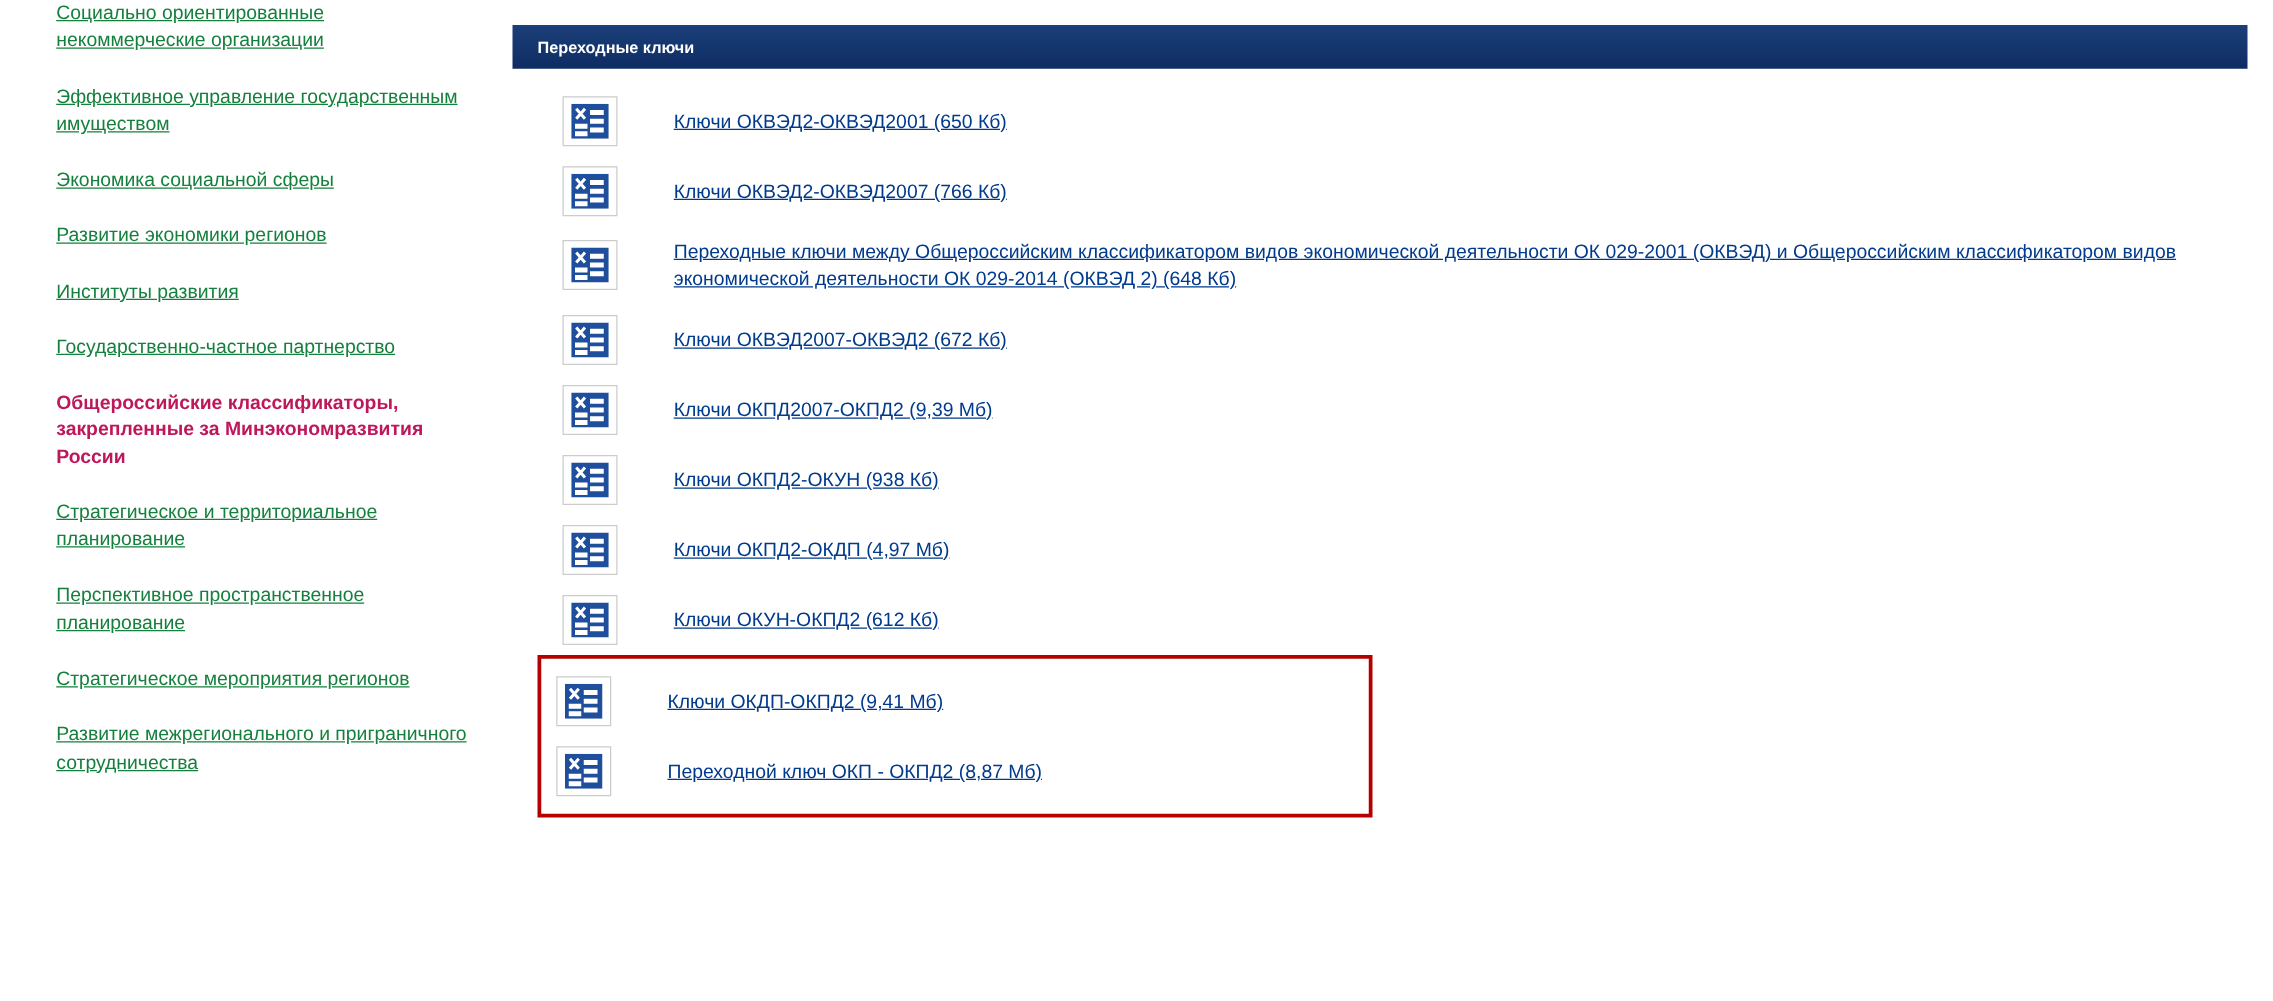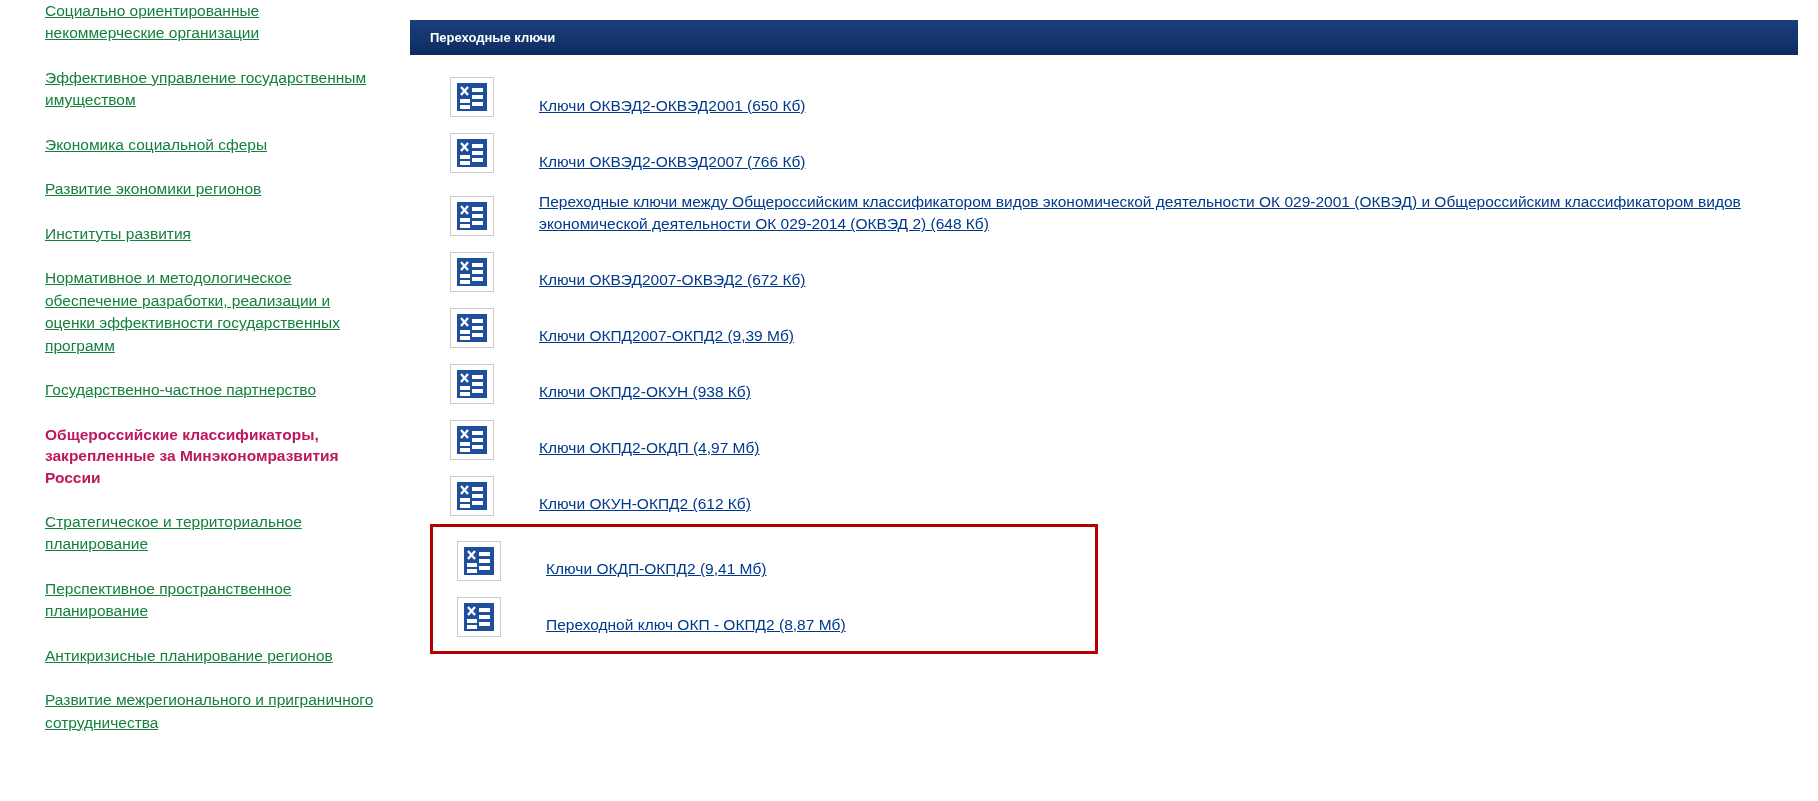--- a/index.html
+++ b/index.html
@@ -43,21 +43,21 @@
     background: linear-gradient(to bottom, #1b3f7a 0%, #0e2c62 100%);
     color: #fff;
     font-size: 13px;
     font-weight: bold;
     padding: 10px 20px;
     margin-bottom: 14px;
     margin-top: 20px;
   }
   .file-row {
     display: flex;
-    align-items: flex-end;
+    align-items: center;
     padding: 8px 0 8px 40px;
   }
   .file-icon-wrap {
     width: 44px;
     height: 40px;
     border: 1px solid #ccc;
     background: #fff;
     display: flex;
     align-items: center;
     justify-content: center;
@@ -71,39 +71,38 @@
     font-size: 15.5px;
     line-height: 1.45;
     padding-top: 2px;
   }
   .highlight-box {
     border: 3px solid #b40000;
     margin-left: 20px;
     margin-right: 700px;
     padding: 6px 0;
   }
-  .highlight-box .file-row { padding-left: 24px; }
+  .highlight-box .file-row { padding-left: 12px; }
   .files-wrap { margin-bottom: 4px; }
 </style>
 </head>
 <body>
 
 <div class="page">
   <nav class="sidebar">
       <div class="sidebar-item"><a href="#">Социально ориентированные некоммерческие организации</a></div>
       <div class="sidebar-item"><a href="#">Эффективное управление государственным имуществом</a></div>
       <div class="sidebar-item"><a href="#">Экономика социальной сферы</a></div>
       <div class="sidebar-item"><a href="#">Развитие экономики регионов</a></div>
       <div class="sidebar-item"><a href="#">Институты развития</a></div>
-      <div class="sidebar-item"><a href="#">Нормативное и методологическое обеспечение разработки, реализации и оценки эффективности государственных программ</a></div>
       <div class="sidebar-item"><a href="#">Государственно-частное партнерство</a></div>
       <div class="sidebar-item active">Общероссийские классификаторы, закрепленные за Минэкономразвития России</div>
       <div class="sidebar-item"><a href="#">Стратегическое и территориальное планирование</a></div>
       <div class="sidebar-item"><a href="#">Перспективное пространственное планирование</a></div>
-      <div class="sidebar-item"><a href="#">Антикризисные планирование регионов</a></div>
+      <div class="sidebar-item"><a href="#">Стратегическое мероприятия регионов</a></div>
       <div class="sidebar-item"><a href="#">Развитие межрегионального и приграничного сотрудничества</a></div>
     </nav>
 
   <div class="main">
     <div class="header-bar">Переходные ключи</div>
     <div class="files-wrap">
         <div class="file-row">
           <div class="file-icon-wrap">
             <svg width="30" height="28" viewBox="0 0 30 28">
               <rect x="0" y="0" width="30" height="28" fill="#1f4e9c"></rect>

